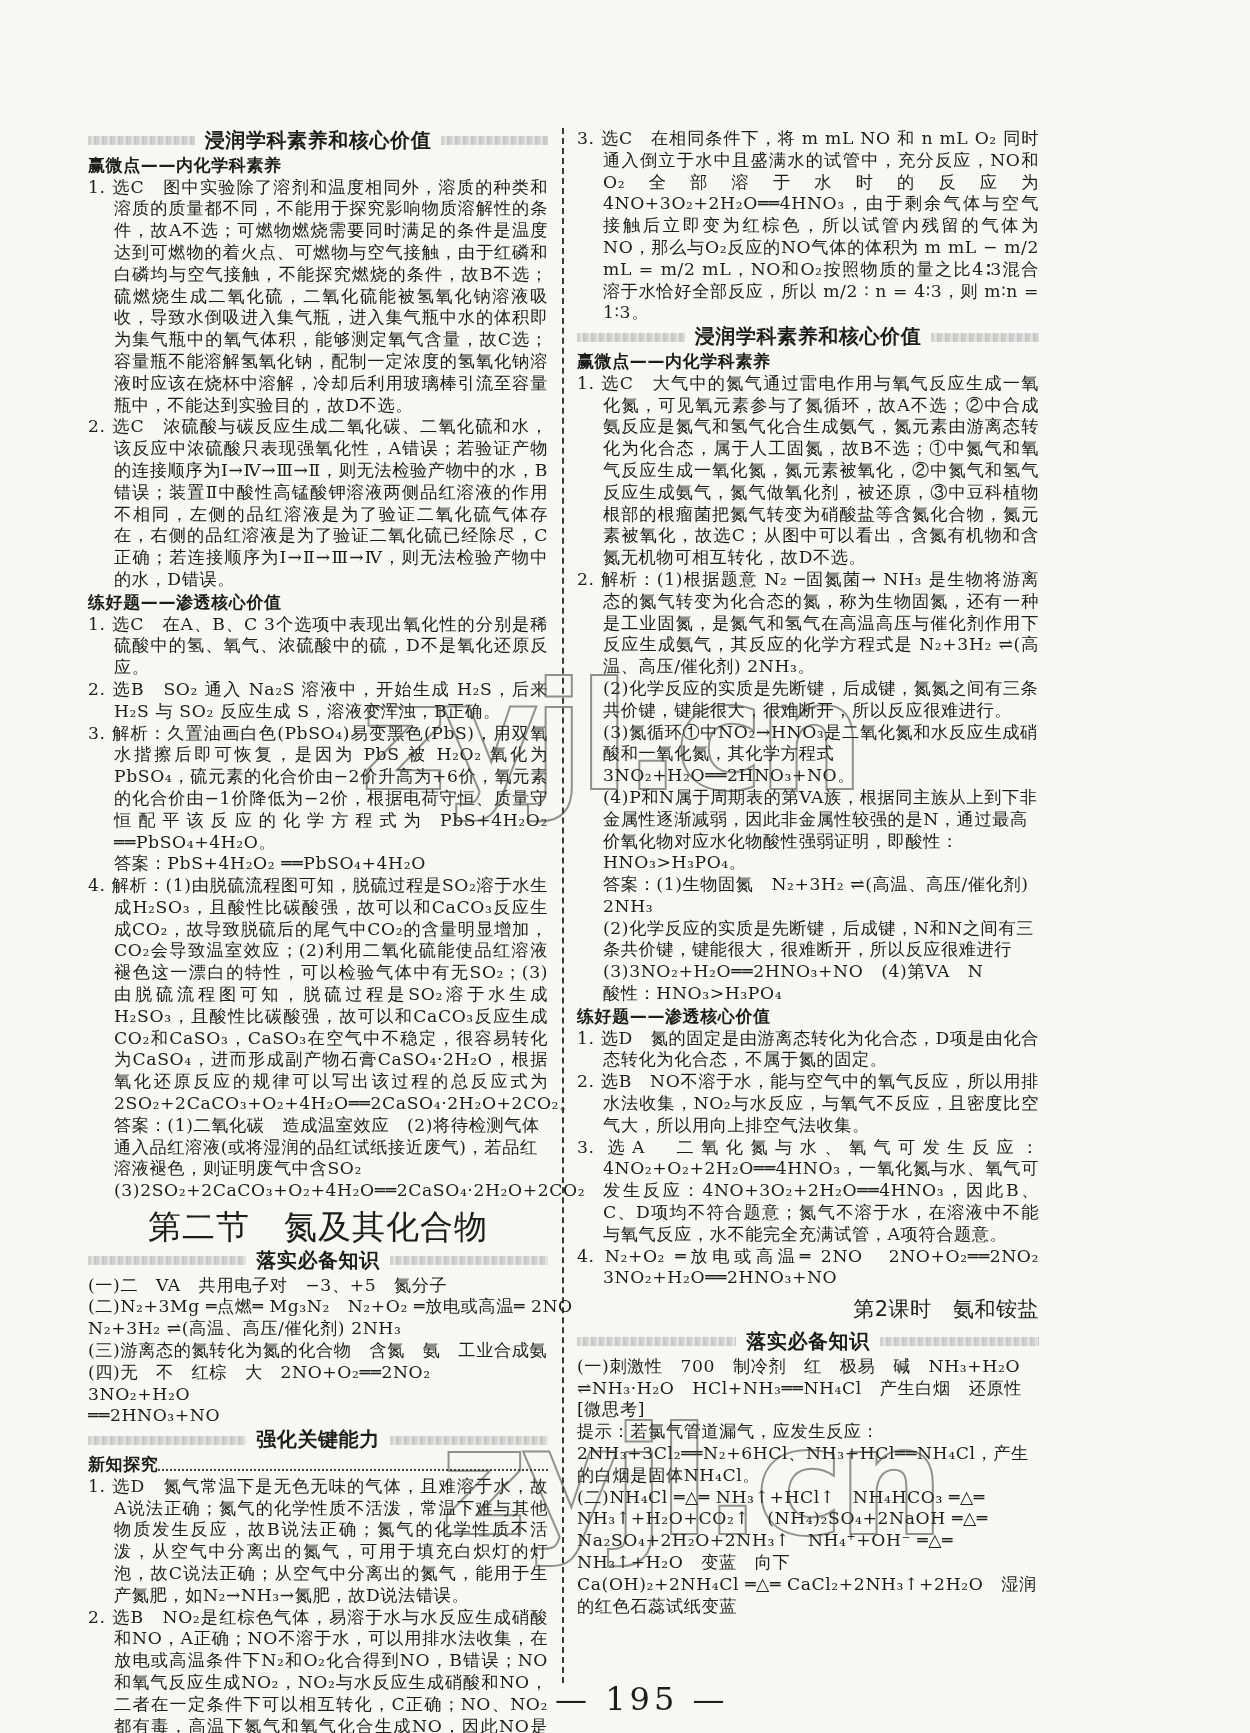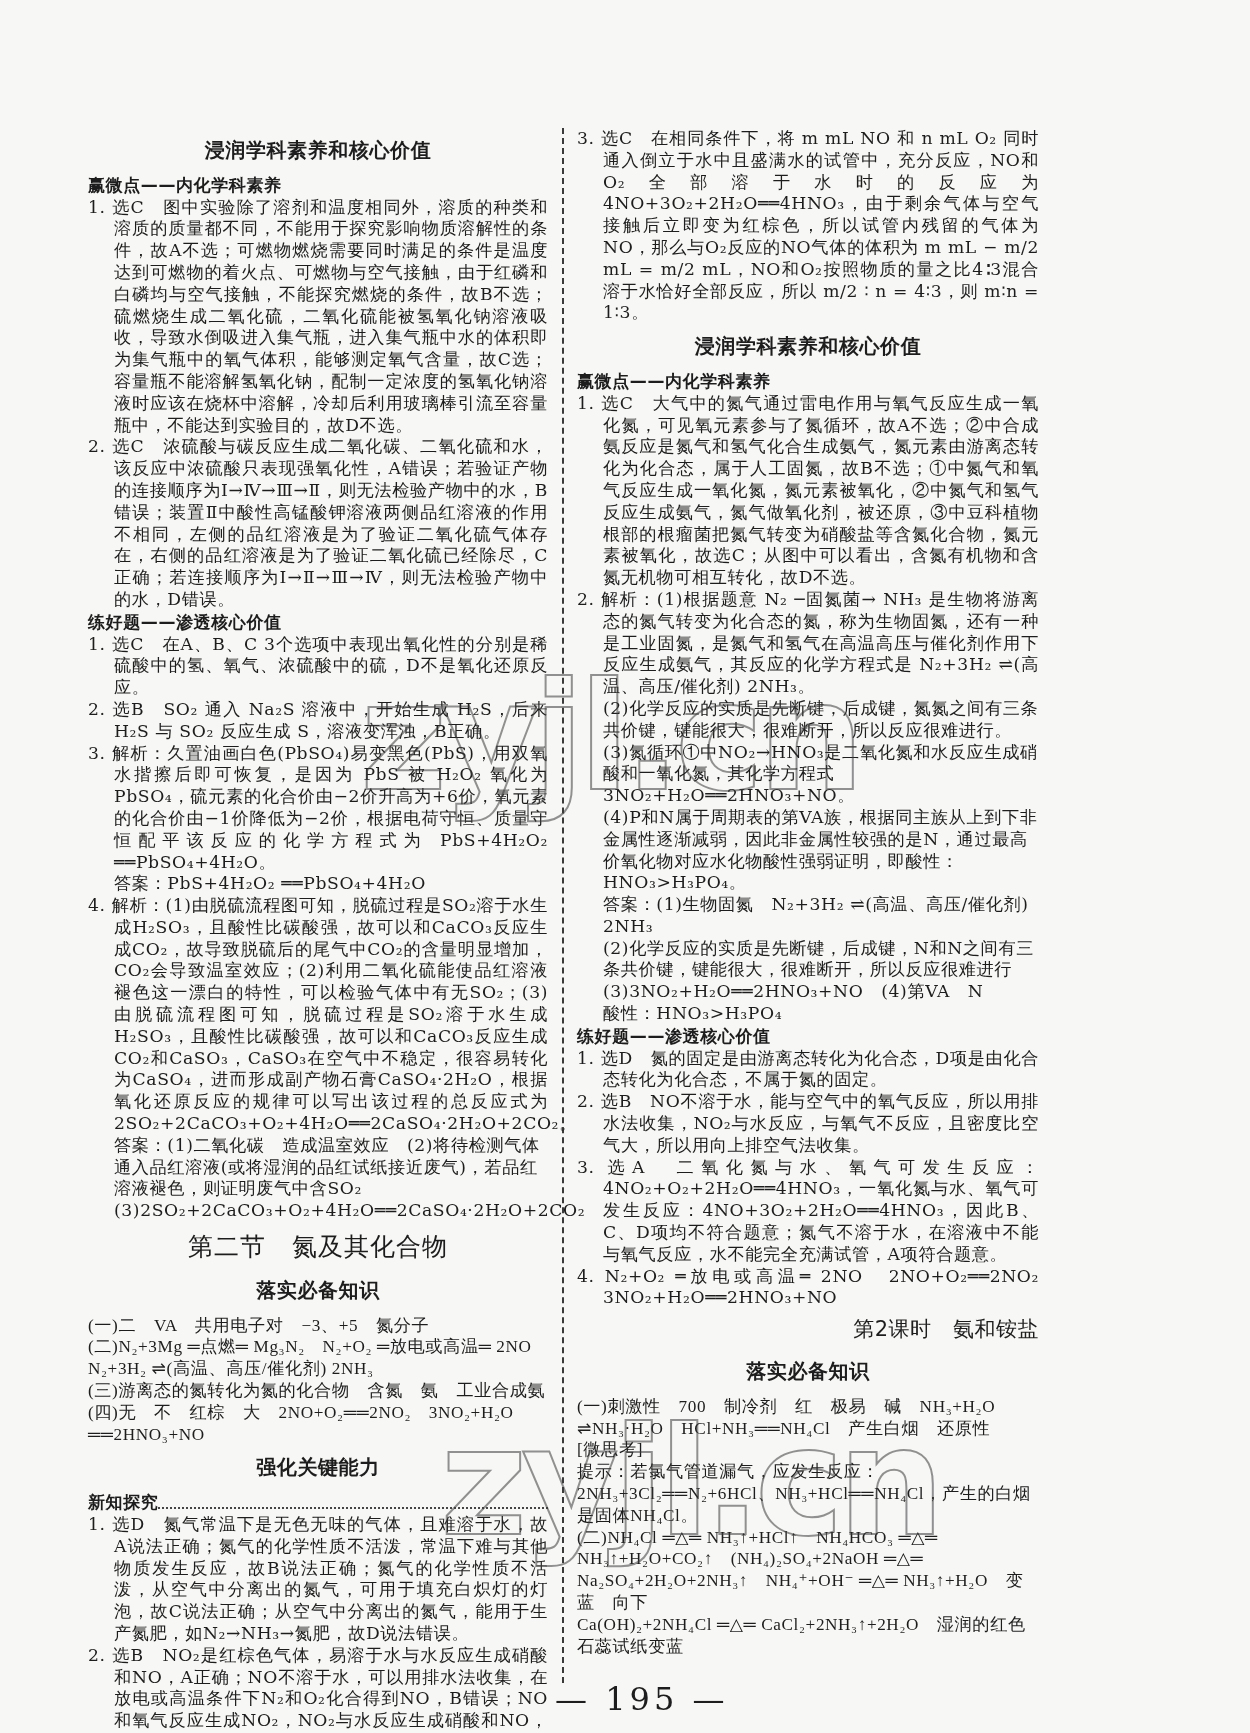--- a/index.html
+++ b/index.html
@@ -2,30 +2,30 @@
 <html><head>
 <meta charset="utf-8">
 <style>
   html,body{margin:0;padding:0;}
   body{width:1250px;height:1733px;background:#f7f7f5;position:relative;overflow:hidden;
        font-family:"DejaVu Serif","Liberation Serif",serif;color:#1d1d1d;}
   .col{position:absolute;top:128px;font-size:17.2px;line-height:21.8px;letter-spacing:0.6px;}
   .col-left{left:88px;width:460px;}
   .col-right{left:577px;width:462px;}
   .divider{position:absolute;left:562px;top:128px;height:1555px;border-left:2px dashed #3a3a3a;}
-  .banner{display:flex;align-items:center;gap:10px;margin:2px 0 3px 0;flex-direction:column;}
+  .banner{display:flex;align-items:center;gap:10px;margin:2px 0 3px 0;}
   .banner .stripe{flex:1;height:9px;background:repeating-linear-gradient(90deg,#c9c9c9 0 3px,#dedede 3px 6px,#bdbdbd 6px 8px);opacity:.85;}
   .banner .title{font-family:"DejaVu Sans","Liberation Sans",sans-serif;font-weight:bold;font-size:20px;white-space:nowrap;}
   .sub{font-family:"DejaVu Sans","Liberation Sans",sans-serif;font-weight:bold;font-size:17px;margin-top:1px;}
   .sub.dotted{display:flex;align-items:flex-end;}
   .sub.dotted .dots{flex:1;border-bottom:2px dotted #444;margin-bottom:5px;}
   .item{padding-left:26px;text-indent:-26px;text-align:justify;}
   .para{padding-left:26px;}
-  .para0{padding-left:0;font-family:Liberation Serif, serif;}
-  .section-title{text-align:center;font-family:"DejaVu Sans","Liberation Sans",sans-serif;font-size:25px;margin:14px 0 12px 0;letter-spacing:1px;}
+  .para0{padding-left:0;}
+  .section-title{text-align:center;font-family:"DejaVu Sans","Liberation Sans",sans-serif;font-size:33px;margin:14px 0 12px 0;letter-spacing:1px;}
   .lesson-title{font-family:"DejaVu Sans","Liberation Sans",sans-serif;font-size:21px;margin:10px 0 10px 0;letter-spacing:.5px;}
   .lesson-title.center{text-align:right;}
   .page-number{position:absolute;left:555px;top:1680px;font-size:32px;letter-spacing:4px;}
   .watermark{position:absolute;font-family:"DejaVu Sans","Liberation Sans",sans-serif;font-weight:bold;
              color:transparent;-webkit-text-stroke:2px rgba(60,60,60,.55);font-size:150px;letter-spacing:-6px;pointer-events:none;}
   .wm1{left:360px;top:650px;}
   .wm2{left:440px;top:1395px;}
   .eq-line{white-space:nowrap;}
 </style>
 </head>

